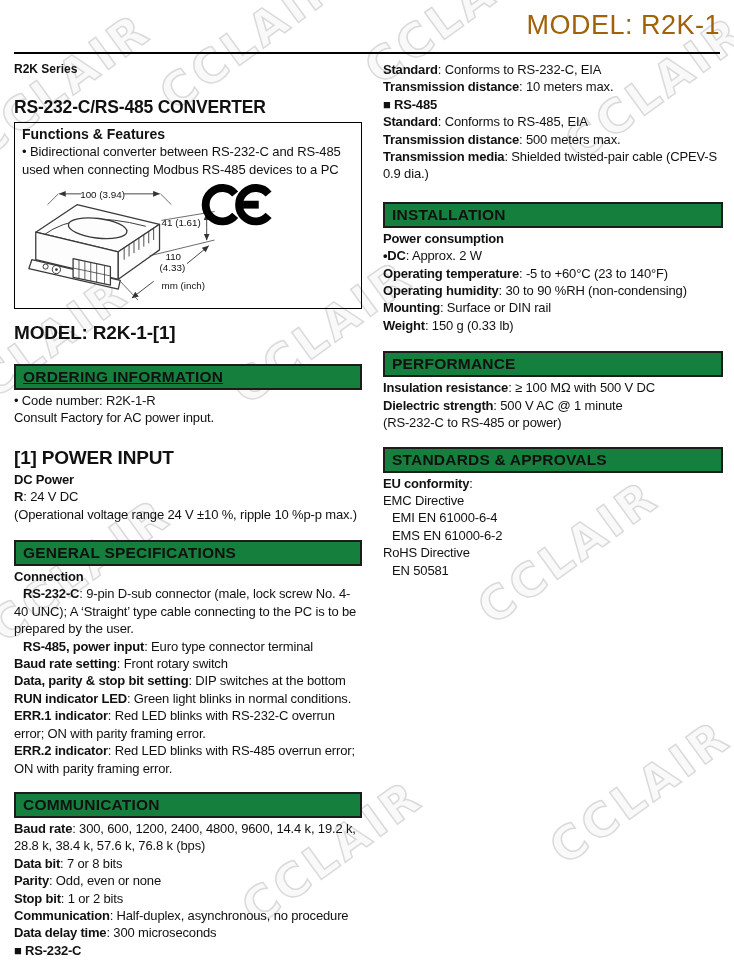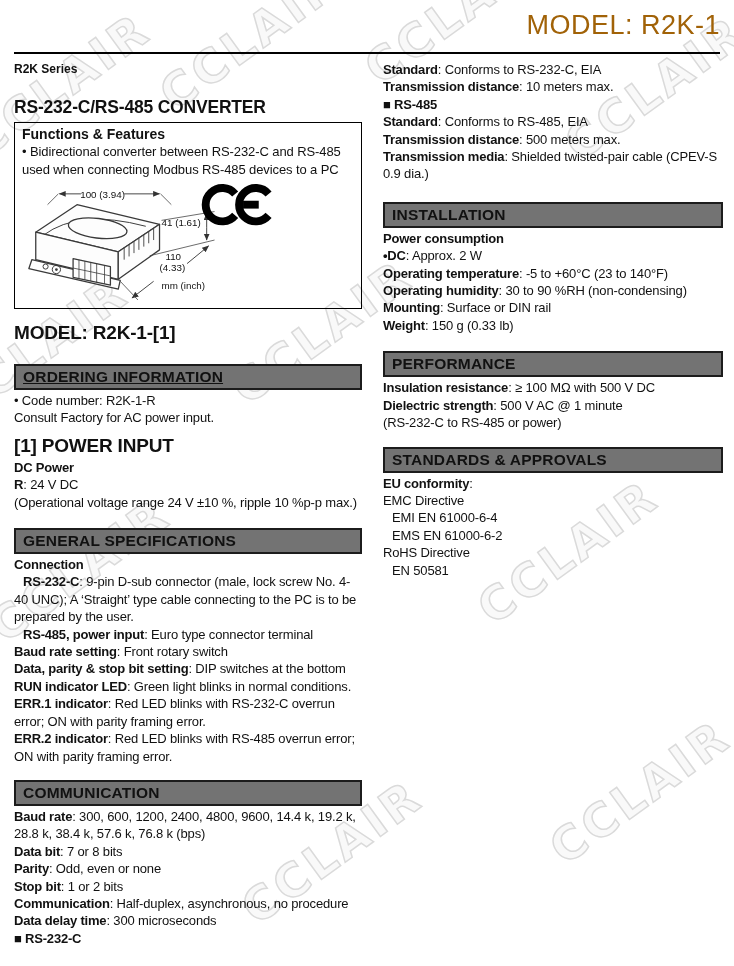--- a/index.html
+++ b/index.html
@@ -40,24 +40,24 @@
     margin-top: 4px; border: 1.5px solid #000;
     padding: 3px 7px 4px; background: transparent;
   }
   .fb-heading { font-size: 14px; font-weight: bold; line-height: 17px; }
   .fb-bullet { margin: 0; font-size: 13px; line-height: 17.5px; letter-spacing: -0.1px; }
   .fb-figure { display: block; margin-top: 2px; }
   .fb-figure text { font-size: 10px; fill: #111; font-family: "Liberation Sans", sans-serif; }
 
   .big-heading { font-size: 19px; font-weight: bold; line-height: 22px; letter-spacing: -0.2px; }
   .mt-model { margin-top: 13px; }
-  .mt-power { margin-top: 8px; }
+  .mt-power { margin-top: 20px; }
 
   .section-header {
-    background: #737373; border: 2px solid #1c1c1c;
+    background: #15803d; border: 2px solid #1c1c1c;
     padding: 1px 7px 2px; font-size: 15.5px; font-weight: bold;
     line-height: 19px; letter-spacing: 0.2px;
   }
   .mt-ordering  { margin-top: 20px; text-decoration: underline; }
   .mt-general   { margin-top: 17px; }
   .mt-comm      { margin-top: 15px; }
   .mt-install   { margin-top: 19px; }
   .mt-perf      { margin-top: 17px; }
   .mt-standards { margin-top: 15px; }
 

